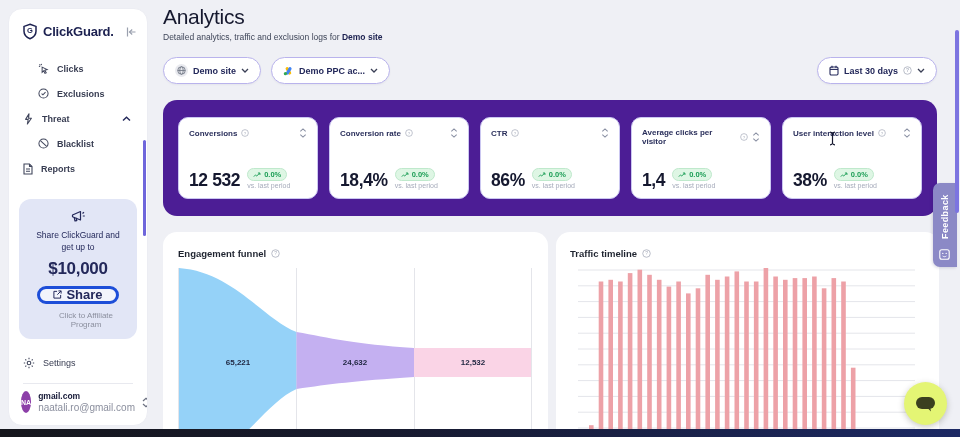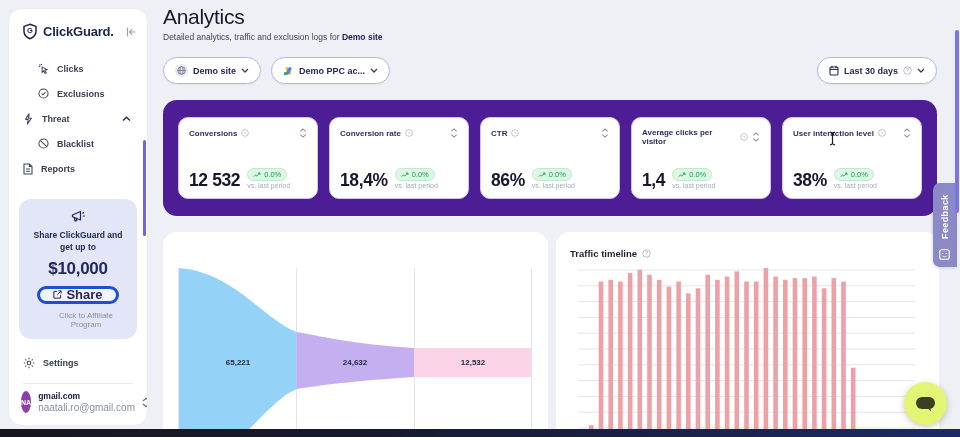--- a/index.html
+++ b/index.html
@@ -26,30 +26,30 @@
   .nav-item.sub { padding-left:29px; }
   .nav-item .nicon { color:#41465C; display:flex; }
   .nav-item .chev { margin-left:auto; margin-right:16px; color:#23285A; }
   .sidebar-scrollbar { position:absolute; right:1px; top:90px; width:3px; height:96px; background:#6F66DB; border-radius:2px; }
 
   .promo {
     margin:18px 10px 0; background:#E2E6F6; border-radius:12px;
     padding:10px 8px 10px; text-align:center; color:#23285A;
   }
   .promo-icon { display:flex; justify-content:center; margin-bottom:5px; color:#23285A; }
-  .promo-text { font-size:8.5px; font-weight:700; line-height:1.45; padding:0 6px; }
+  .promo-text { font-size:8.5px; font-weight:400; line-height:1.45; padding:0 6px; }
   .promo-amount { font-size:17px; font-weight:800; margin:5px 0 7px; letter-spacing:-0.3px; }
   .share-btn {
     display:flex; align-items:center; justify-content:center; gap:4px;
     height:18px; margin:0 10px 7px; border:3px solid #1d4ed8; border-radius:10px;
     background:rgba(255,255,255,0.55); font-size:13px; font-weight:700; color:#23285A; cursor:pointer;
   }
   .affiliate { font-size:8px; color:#8B8F9E; cursor:pointer;margin-left:16px; }
 
-  .settings-row { margin-top:auto; display:flex; align-items:center; gap:8px; padding-left:14px; height:24px; font-size:9px; font-weight:700; color:#383D52; cursor:pointer; }
+  .settings-row { margin-top:auto; display:flex; align-items:center; gap:8px; padding-left:14px; height:24px; font-size:9px; font-weight:400; color:#383D52; cursor:pointer; }
   .side-divider { height:1px; background:#E8E9EF; margin:8px 14px 7px; }
   .account { display:flex; align-items:center; gap:7px; padding:0 10px 12px 12px; cursor:pointer; }
   .avatar { width:22px; height:22px; border-radius:50%; background:#8C3FA8; color:#fff; font-size:7px; font-weight:700; display:flex; align-items:center; justify-content:center; }
   .acct-name { font-size:8.5px; font-weight:700; color:#171A38; }
   .acct-email { font-size:10px; color:#8B8F9E; margin-top:1px; }
   .acct-chev { margin-left:auto; color:#6B7080; }
 
   
   .page-title { position:absolute; left:163px; top:5px; font-size:21px; font-weight:400; color:#15182E; letter-spacing:-0.3px; }
   .page-subtitle { position:absolute; left:163px; top:32px; font-size:8.5px; color:#3F4659; }
@@ -79,21 +79,21 @@
   .metric-head { display:flex; align-items:center; gap:4px; }
   .metric-label { font-size:8px; font-weight:700; color:#2A2F5B; }
   .metric-info { color:#A9AEBC; display:flex; }
   .metric-sort { margin-left:auto; color:#8A90A3; cursor:pointer; }
   .metric-bottom { display:flex; align-items:flex-end; gap:7px; }
   .metric-value { font-size:17.5px; font-weight:700; color:#15182F; letter-spacing:-0.4px; line-height:1; }
   .badge-col { display:flex; flex-direction:column; gap:1px; }
   .trend-badge {
     display:inline-flex; align-items:center; gap:3px; align-self:flex-start;
     background:#DEF6E4; border:1px solid #BFE9CC; border-radius:8px; padding:1px 5px;
-    font-size:7.5px; font-weight:400; color:#1B9D55;
+    font-size:7.5px; font-weight:700; color:#1B9D55;
   }
   .vs-period { font-size:7px; color:#A6ABBB; }
 
   
   .chart-card { position:absolute; top:232px; height:230px; background:#fff; border-radius:14px; }
   .funnel-card { left:163px; width:385px; }
   .timeline-card { left:556px; width:383px; }
   .chart-title-row { display:flex; align-items:center; gap:5px; padding:16px 0 0 15px; }
   .timeline-card .chart-title-row { padding-left:14px; }
   .chart-title { font-size:9.5px; font-weight:700; color:#1F2430; }
@@ -462,20 +462,29 @@
           <span class="tb-text">0.0%</span>
         </span>
         <span class="vs-period">vs. last period</span>
       </span>
     </div>
   </div>
 </div>
 </div>
 
 <div class="chart-card funnel-card">
+  <div class="chart-title-row">
+    <span class="chart-title">Engagement funnel</span>
+    <span class="chart-info">
+      <svg width="9" height="9" viewBox="0 0 10 10" fill="none" stroke="#A9AEBC" stroke-width="0.9">
+        <circle cx="5" cy="5" r="4.2"></circle>
+          <text x="5" y="7" text-anchor="middle" font-size="5.5" fill="#A9AEBC" stroke="none" font-family="Liberation Sans, sans-serif">?</text>
+      </svg>
+    </span>
+  </div>
   <svg class="funnel-svg" width="354" height="200" viewBox="0 0 354 200">
     <line x1="0.5" y1="0" x2="0.5" y2="200" stroke="#E4E5EA" stroke-width="1"></line>
     <line x1="118.5" y1="0" x2="118.5" y2="200" stroke="#E4E5EA" stroke-width="1"></line>
     <line x1="236.5" y1="0" x2="236.5" y2="200" stroke="#E4E5EA" stroke-width="1"></line>
     <line x1="353.5" y1="0" x2="353.5" y2="200" stroke="#E4E5EA" stroke-width="1"></line>
     <path id="funnel-stage-0" d="M1,0 C55,4 84,50 118.5,64 L118.5,121 C84,136 55,196 1,206 Z" fill="#95D2F8"></path>
     <path id="funnel-stage-1" d="M118.5,64 C152,70 176,76 236,80 L236,109 C176,113 152,116 118.5,121 Z" fill="#C4B0F1"></path>
     <path id="funnel-stage-2" d="M236,80 H353 V109 H236 Z" fill="#FAD4E6"></path>
     <text class="funnel-label" x="60" y="97" text-anchor="middle">65,221</text>
     <text class="funnel-label" x="177" y="97" text-anchor="middle">24,632</text>

